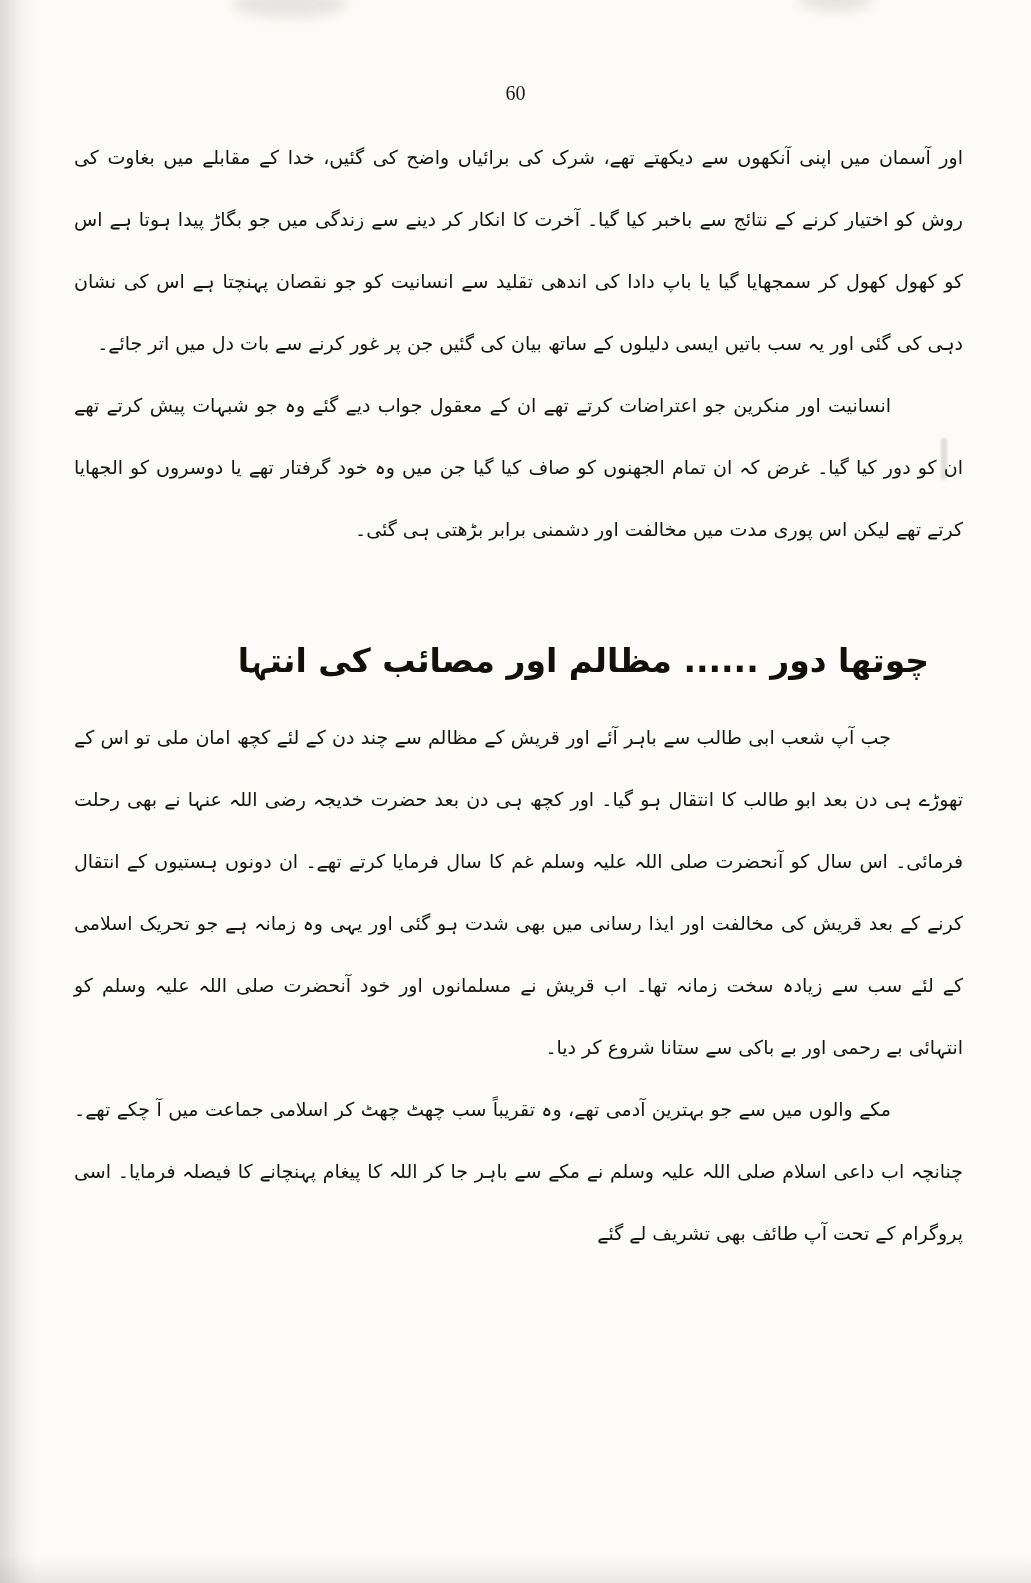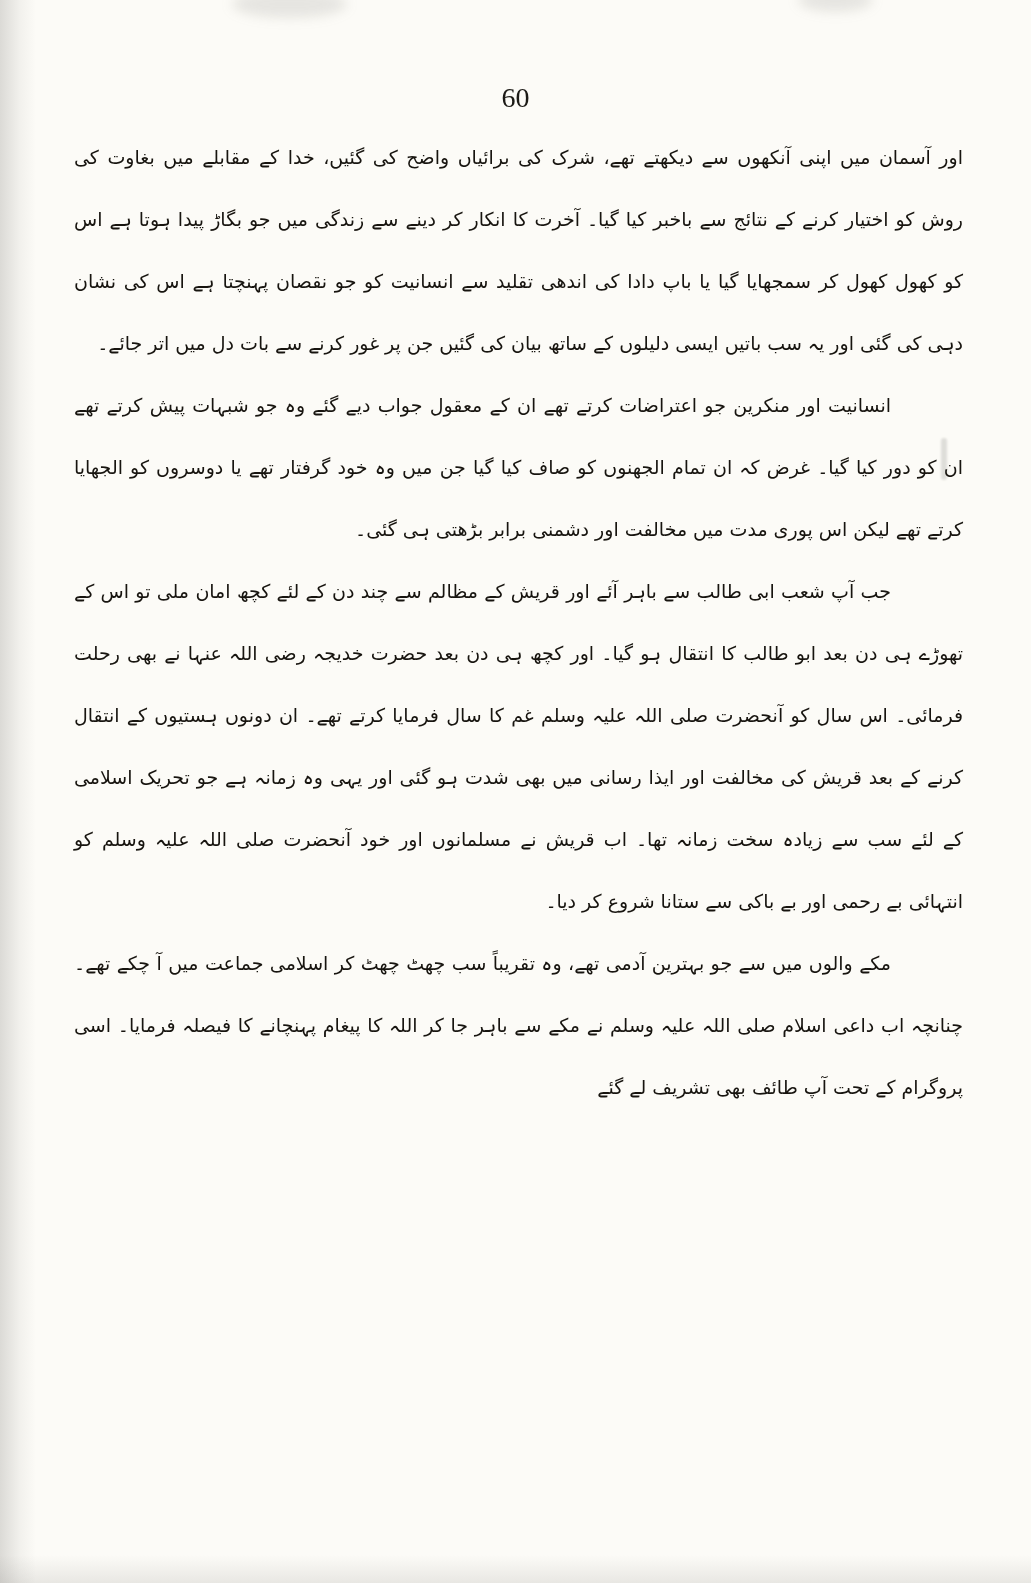--- a/index.html
+++ b/index.html
@@ -37,21 +37,21 @@
     left: 941px; top: 438px; width: 6px; height: 42px;
     border-radius: 3px; filter: blur(1px);
     background: rgba(120,118,112,.22);
   }
 
   .page-number {
     position: absolute;
     top: 82px; left: 0; right: 0;
     text-align: center;
     font-family: "Liberation Serif", "DejaVu Serif", serif;
-    font-size: 28px;
+    font-size: 20px;
     color: #1c1a16;
   }
 
   .text-block {
     position: absolute;
     top: 126px; right: 68px; left: 74px;
     direction: rtl;
     text-align: justify;
   }
 
@@ -97,20 +97,21 @@
   <div class="smudge c"></div>
 
   <div class="page-number">60</div>
 
   <div class="text-block">
 
     <p class="para">اور آسمان میں اپنی آنکھوں سے دیکھتے تھے، شرک کی برائیاں واضح کی گئیں، خدا کے مقابلے میں بغاوت کی روش کو اختیار کرنے کے نتائج سے باخبر کیا گیا۔ آخرت کا انکار کر دینے سے زندگی میں جو بگاڑ پیدا ہوتا ہے اس کو کھول کھول کر سمجھایا گیا یا باپ دادا کی اندھی تقلید سے انسانیت کو جو نقصان پہنچتا ہے اس کی نشان دہی کی گئی اور یہ سب باتیں ایسی دلیلوں کے ساتھ بیان کی گئیں جن پر غور کرنے سے بات دل میں اتر جائے۔</p>
 
     <p class="para indent">انسانیت اور منکرین جو اعتراضات کرتے تھے ان کے معقول جواب دیے گئے وہ جو شبہات پیش کرتے تھے ان کو دور کیا گیا۔ غرض کہ ان تمام الجھنوں کو صاف کیا گیا جن میں وہ خود گرفتار تھے یا دوسروں کو الجھایا کرتے تھے لیکن اس پوری مدت میں مخالفت اور دشمنی برابر بڑھتی ہی گئی۔</p>
 
+    <h2 class="heading heading-1">چوتھا دور ...... مظالم اور مصائب کی انتہا</h2>
 
     <p class="para indent">جب آپ شعب ابی طالب سے باہر آئے اور قریش کے مظالم سے چند دن کے لئے کچھ امان ملی تو اس کے تھوڑے ہی دن بعد ابو طالب کا انتقال ہو گیا۔ اور کچھ ہی دن بعد حضرت خدیجہ رضی اللہ عنہا نے بھی رحلت فرمائی۔ اس سال کو آنحضرت صلی اللہ علیہ وسلم غم کا سال فرمایا کرتے تھے۔ ان دونوں ہستیوں کے انتقال کرنے کے بعد قریش کی مخالفت اور ایذا رسانی میں بھی شدت ہو گئی اور یہی وہ زمانہ ہے جو تحریک اسلامی کے لئے سب سے زیادہ سخت زمانہ تھا۔ اب قریش نے مسلمانوں اور خود آنحضرت صلی اللہ علیہ وسلم کو انتہائی بے رحمی اور بے باکی سے ستانا شروع کر دیا۔</p>
 
 
     <p class="para indent">مکے والوں میں سے جو بہترین آدمی تھے، وہ تقریباً سب چھٹ چھٹ کر اسلامی جماعت میں آ چکے تھے۔ چنانچہ اب داعی اسلام صلی اللہ علیہ وسلم نے مکے سے باہر جا کر اللہ کا پیغام پہنچانے کا فیصلہ فرمایا۔ اسی پروگرام کے تحت آپ طائف بھی تشریف لے گئے</p>
 
   </div>
 </div>
 
 </body></html>

